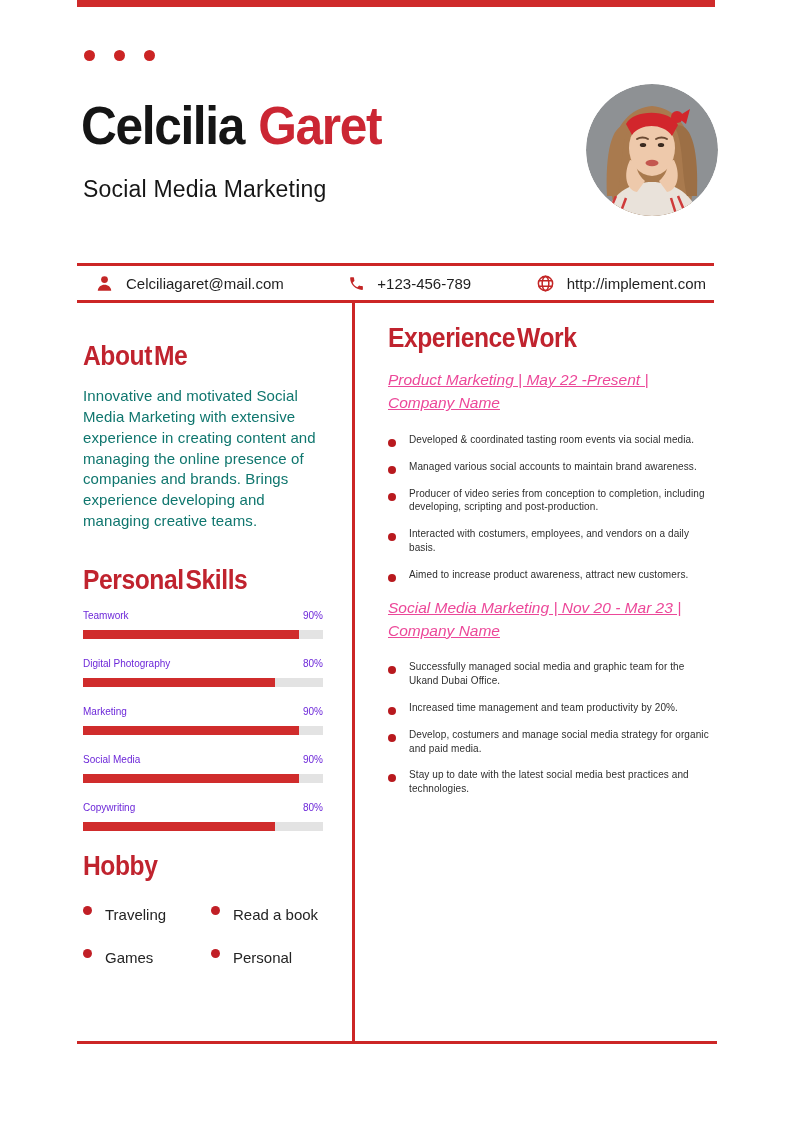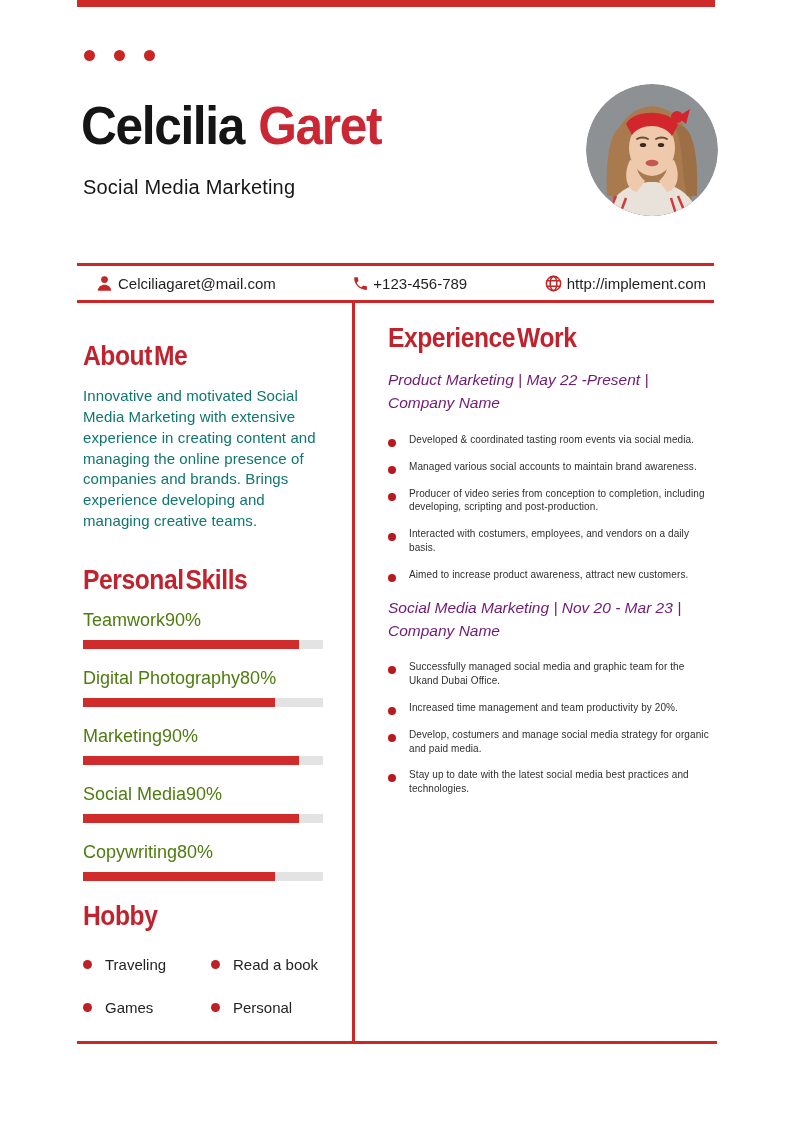--- a/index.html
+++ b/index.html
@@ -10,58 +10,58 @@
   
   .top-bar { position:absolute; left:77px; top:0; width:638px; height:7px; background:#cf2a2a; }
   .dots { position:absolute; left:84px; top:50px; display:flex; gap:19px; }
   .dots span { width:11px; height:11px; border-radius:50%; background:#cb2424; }
   .name {
     position:absolute; left:81px; top:94px; margin:0; font-size:54px; font-weight:800;
     color:#151515; letter-spacing:-1.5px; word-spacing:2px; white-space:nowrap;
     transform:scaleX(0.92); transform-origin:0 0; line-height:1.15;
   }
   .name .last { color:#cb2633; }
-  .subtitle { position:absolute; left:83px; top:176px; font-size:20px; color:#161616; letter-spacing:0.2px; }
+  .subtitle { position:absolute; left:83px; top:176px; font-size:23px; color:#161616; letter-spacing:0.2px; }
   .photo { position:absolute; left:586px; top:84px; width:132px; height:132px; border-radius:50%; overflow:hidden; }
   .photo svg { display:block; }
   
   .contact-bar {
     position:absolute; left:77px; top:263px; width:637px; height:40px;
     border-top:3px solid #cc2626; border-bottom:3px solid #cc2626;
     display:flex; align-items:center; justify-content:space-between;
     padding:0; box-sizing:border-box;
   }
-  .contact-item { display:flex; align-items:center; gap:4px; font-size:15px; color:#1f1f1f; }
+  .contact-item { display:flex; align-items:center; gap:12px; font-size:15px; color:#1f1f1f; }
   .contact-item.email { margin-left:18px; }
   .contact-item.website { margin-right:8px; }
   .contact-item svg { flex:none; }
   
   .v-divider { position:absolute; left:352px; top:303px; width:3px; height:738px; background:#cc2626; }
   .bottom-line { position:absolute; left:77px; top:1041px; width:640px; height:3px; background:#cc2626; }
   
   .left-col  { position:absolute; left:83px;  top:340px; width:247px; }
   .right-col { position:absolute; left:388px; top:322px; width:322px; }
   .section-title {
     font-size:28px; font-weight:800; color:#c0232e; margin:0 0 14px;
     letter-spacing:-0.5px; word-spacing:-5px; white-space:nowrap;
     transform:scaleX(0.88); transform-origin:0 50%;
   }
   .about-text { margin:4px 0 0; font-size:15px; line-height:1.39; color:#0f766e; letter-spacing:0.1px; }
   .skills-title { margin-top:32px; }
   .skill { margin-bottom:19px; width:240px; }
-  .skill-row { display:flex; font-size:18px; color:#4d7c0f; }
+  .skill-row { display:flex; justify-content:space-between; font-size:10px; color:#6d28d9; }
   .skill-bar { margin-top:9px; width:240px; height:9px; background:#e3e3e3; }
   .skill-fill { height:100%; background:#d02c2c; }
   .hobby-title { margin-top:10px; }
   .hobby-grid { display:grid; grid-template-columns:128px 1fr; row-gap:26px; margin-top:24px; }
-  .hobby-item { display:flex; align-items:center; gap:13px; font-size:15px; color:#242424; }
+  .hobby-item { display:flex; align-items:flex-start; gap:13px; font-size:15px; color:#242424; }
   .hobby-item .dot { width:9px; height:9px; border-radius:50%; background:#c11f26; flex:none; }
   .job { margin-top:0; }
   .job + .job { margin-top:14px; }
-  .job-title { font-style:italic; color:#701a75; font-size:15.5px; line-height:1.5; margin:12px 0 18px; }
+  .job-title { font-style:italic; color:#ec4899; font-size:15.5px; line-height:1.5; margin:12px 0 18px;text-decoration:underline; }
   .job-title .company { display:block; }
   .bullets { list-style:none; margin:0; padding:0; }
   .bullet { display:flex; gap:13px; margin-bottom:13px; font-size:10px; line-height:1.38; color:#2e2e2e; letter-spacing:0.1px; }
   .bullet .dot { width:8px; height:8px; border-radius:50%; background:#b8191e; margin-top:6px; flex:none; }
 </style>
 </head>
 <body>
 
 <div class="page">
 

